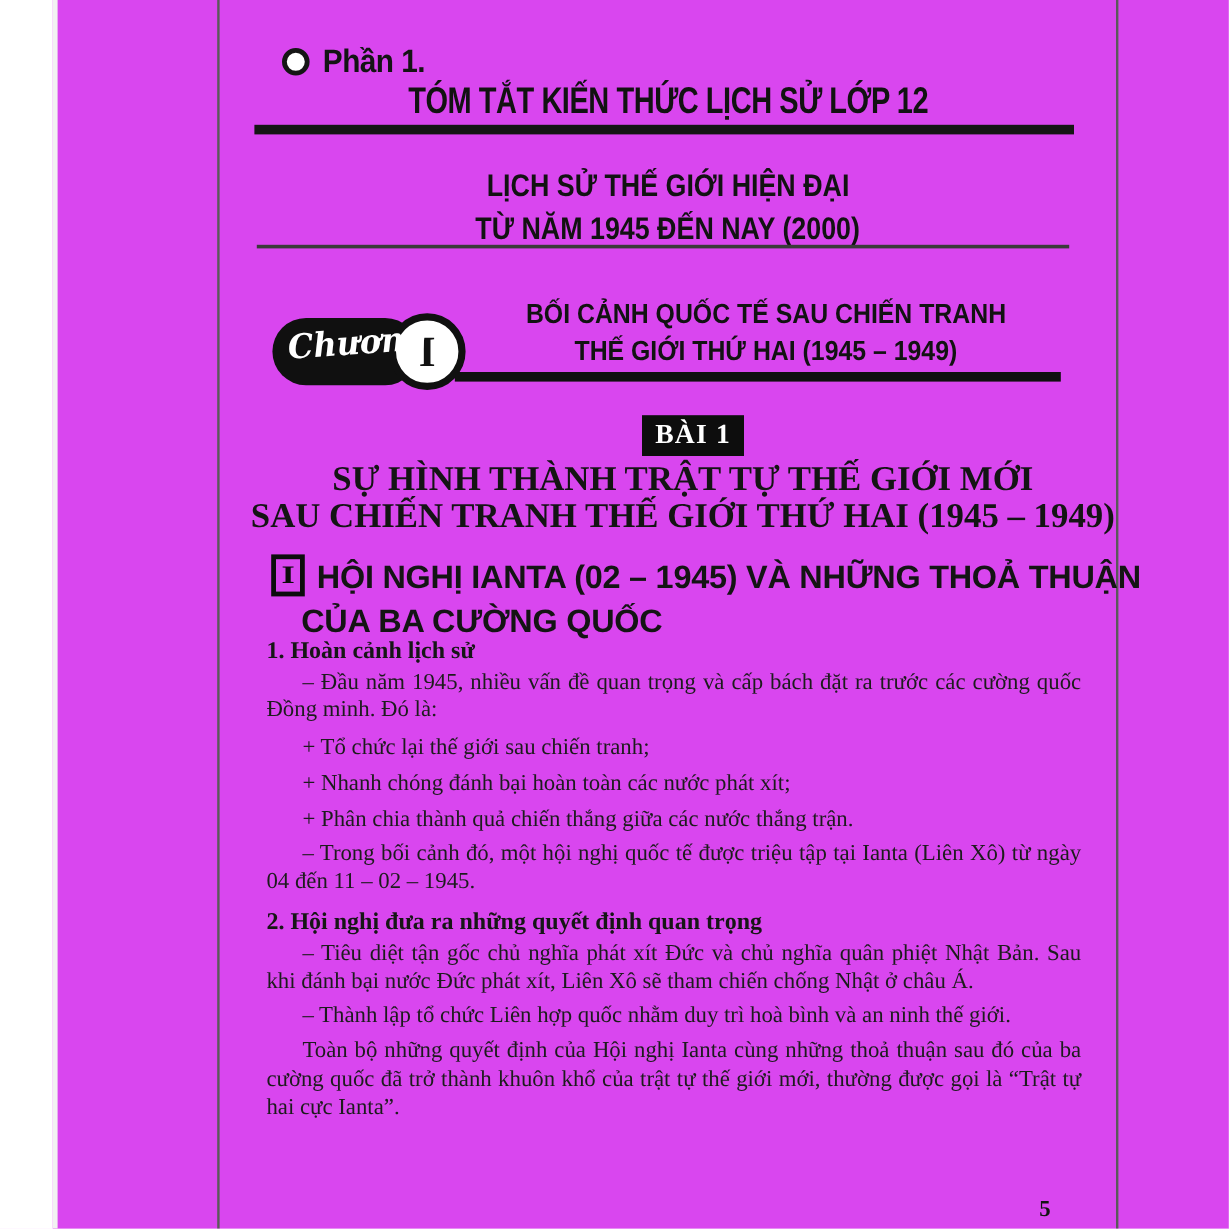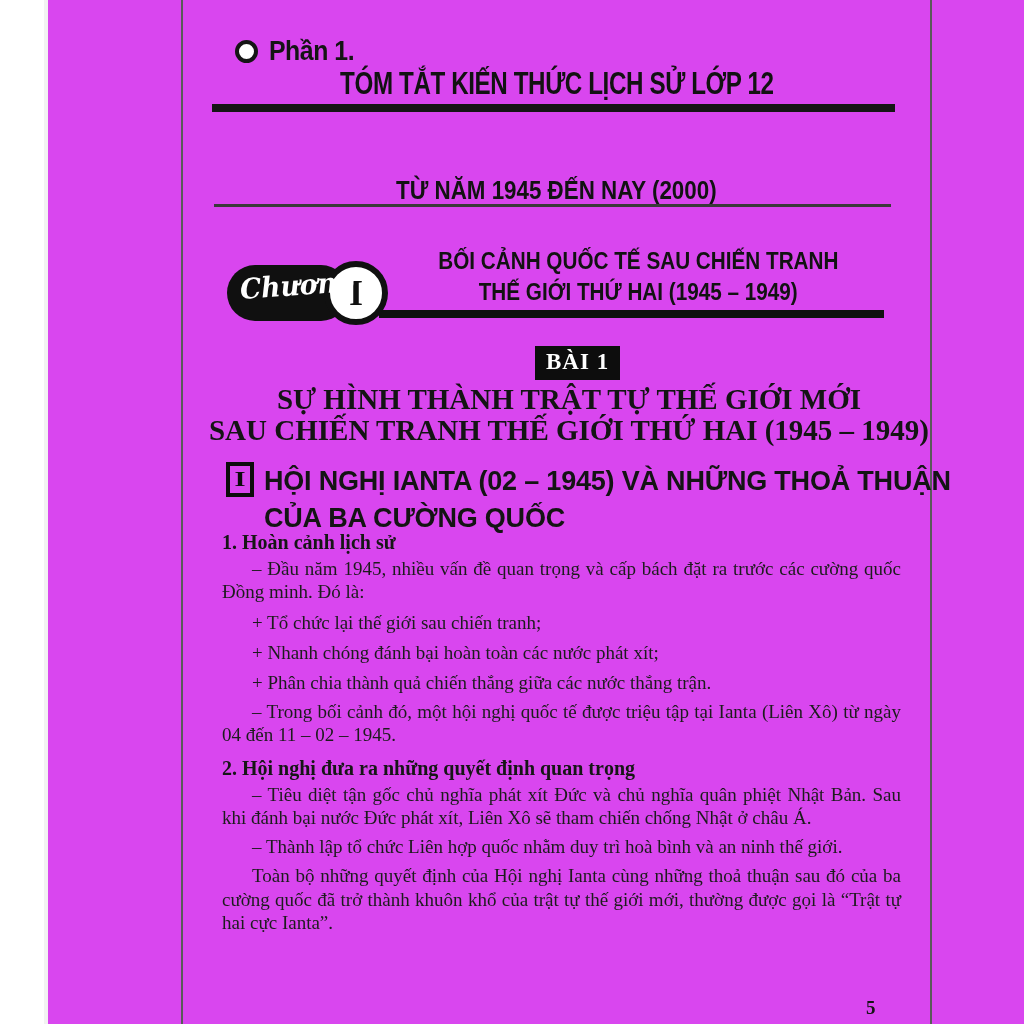--- a/index.html
+++ b/index.html
@@ -54,21 +54,21 @@
   .lesson-title.l2{top:414px;}
 
   
   .numeral-box{position:absolute;left:182px;top:462px;width:20px;height:27px;border:4px solid #0c0c0c;
                display:flex;align-items:center;justify-content:center;}
   .numeral-box span{font-family:"Liberation Serif",serif;font-weight:900;font-size:21px;color:#0c0c0c;
                     transform:scaleX(1.35);}
   .section-h{position:absolute;font-family:"Liberation Sans",sans-serif;font-weight:700;font-size:27px;
              color:#141414;white-space:nowrap;letter-spacing:-0.2px;}
   .section-h.line1{left:220px;top:466px;}
-  .section-h.line2{left:220px;top:503px;text-align:center;}
+  .section-h.line2{left:207px;top:503px;text-align:center;}
 
   
   .bodytext{position:absolute;left:178px;top:531px;width:679px;
             font-family:"Liberation Serif",serif;font-size:19px;line-height:23.2px;
             text-align:justify;color:#1c1c1c;}
   .bodytext h3{font-size:20px;margin:0 0 3px;font-weight:700;color:#161616;}
   .bodytext h3.second{margin-top:10px;margin-bottom:3px;}
   .bodytext p{margin:0;text-indent:30px;}
   .bodytext p.plus{margin-top:7px;text-align:left;}
   .bodytext p.gap{margin-top:6px;}
@@ -85,20 +85,23 @@
   <div class="vline right"></div>
 
   <div class="part-header">
     <span class="ring-icon"></span>
     <span class="part-label">Phần 1.</span>
   </div>
   <div class="center-line part-title">
     <span class="cx">TÓM TẮT KIẾN THỨC LỊCH SỬ LỚP 12</span>
   </div>
   <div class="rule thick"></div>
+  <div class="center-line world-title l1">
+    <span class="cx">LỊCH SỬ THẾ GIỚI HIỆN ĐẠI</span>
+  </div>
   <div class="center-line world-title l2">
     <span class="cx">TỪ NĂM 1945 ĐẾN NAY (2000)</span>
   </div>
   <div class="rule thin"></div>
 
   <div class="chapter-line"></div>
   <div class="chapter-badge">
     <div class="chapter-pill"></div>
     <span class="chapter-script">Chương</span>
     <div class="chapter-circle">

